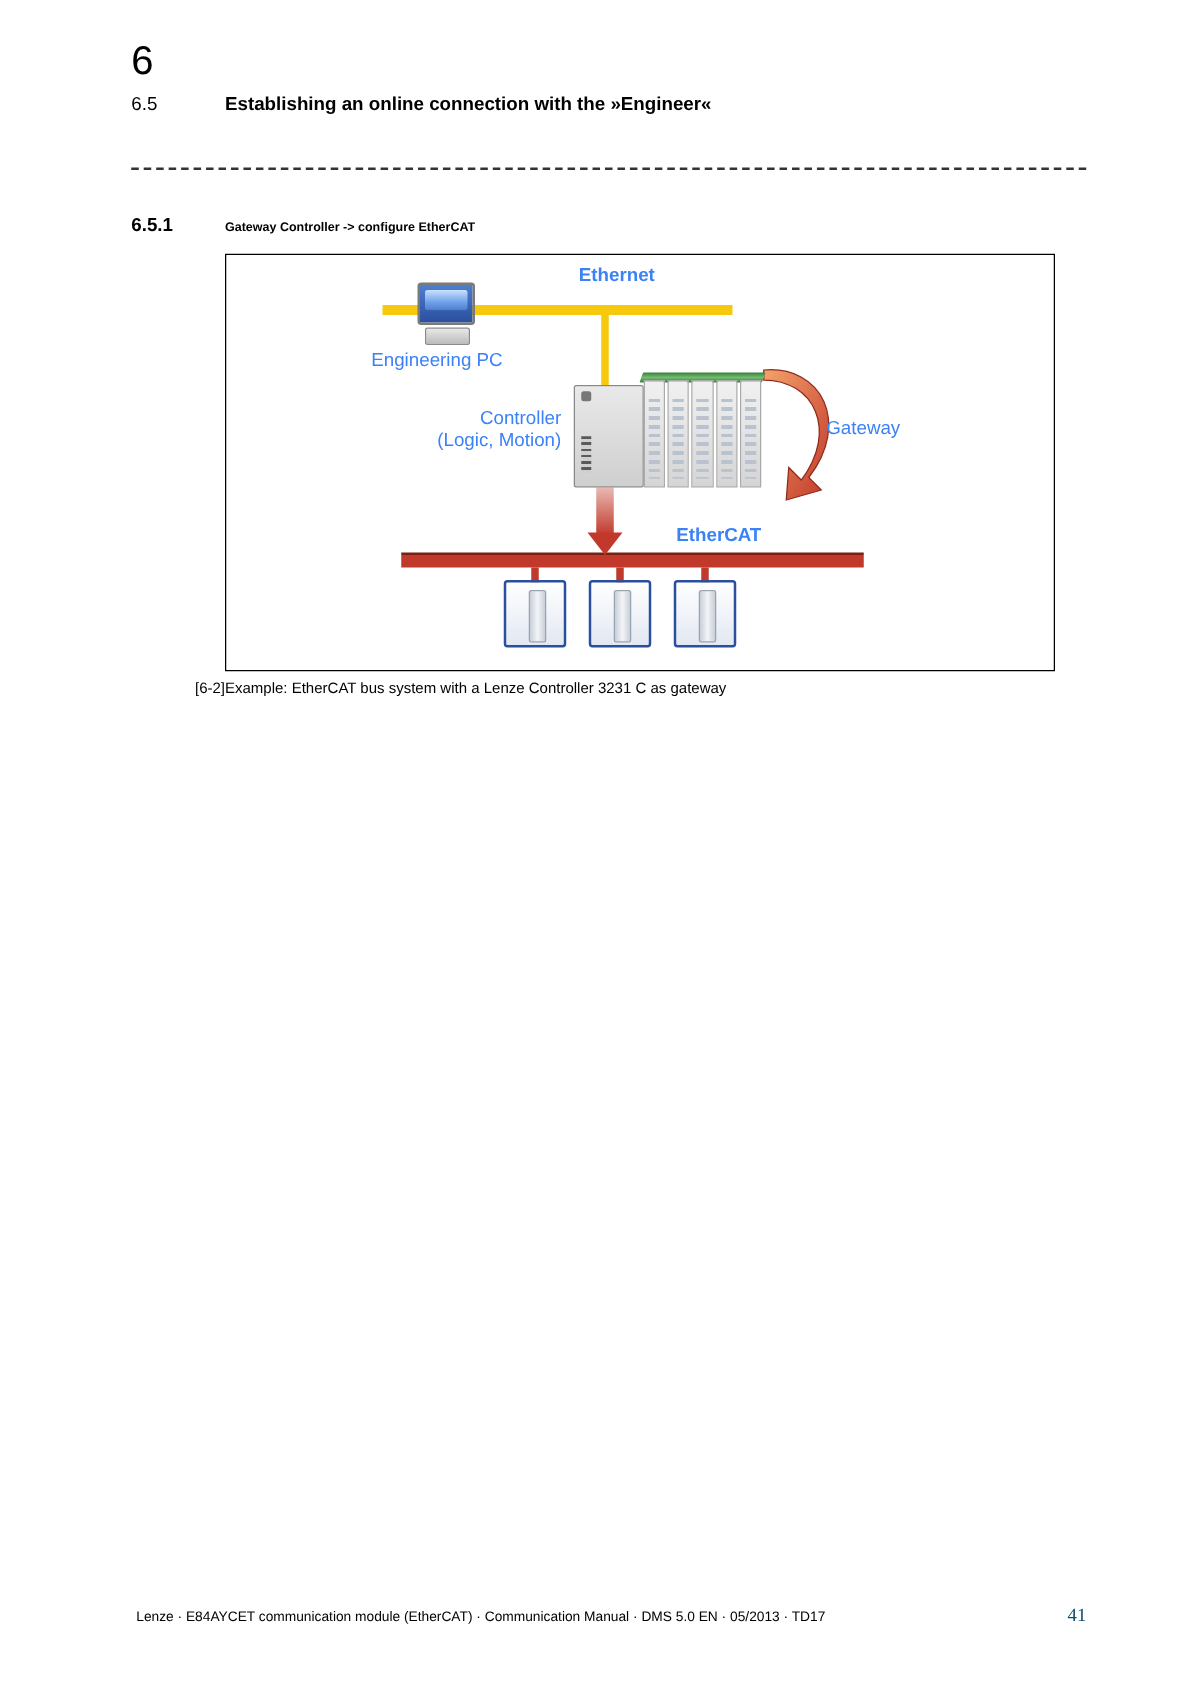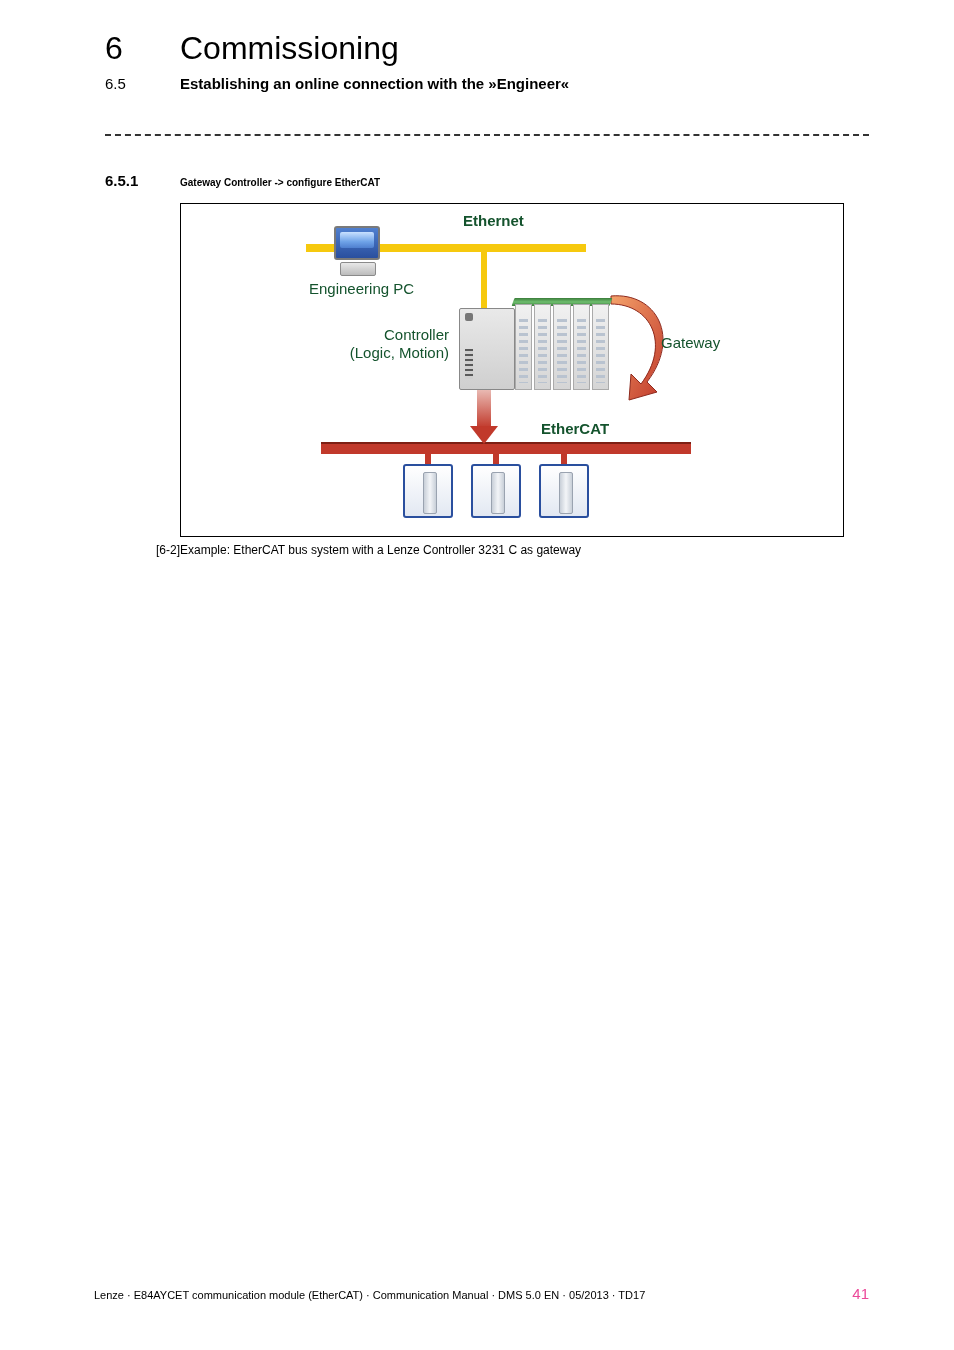--- a/index.html
+++ b/index.html
@@ -95,45 +95,46 @@
     width: 75px;
     flex-shrink: 0;
     text-align: right;
     box-sizing: border-box;
   }
   .caption-text {
   }
   .footer {
     position: absolute;
     bottom: 48px;
-    left: 94px;
+    left: 109px;
     right: 85px;
     display: flex;
     justify-content: space-between;
     align-items: baseline;
     font-size: 11px;
     margin-top: 47px;
   }
   .page-number {
-    color: #ec4899;
-    font-size: 15px;
+    color: #0c4a6e;
+    font-size: 15px;
+    font-family: Liberation Serif, serif;
   }
 
   
   .fig-svg {
     position: absolute;
     inset: 0;
     width: 100%;
     height: 100%;
   }
   .diagram-label {
     position: absolute;
     font-family: "Segoe UI", Arial, sans-serif;
     font-size: 15px;
-    color: #14532d;
+    color: #3b82f6;
     white-space: nowrap;
     text-align: center;
   }
   
   .pc-icon {
     position: absolute;
     left: 153px;
     top: 22px;
     width: 46px;
     height: 50px;
@@ -231,21 +232,20 @@
   .slave2 { left: 290px; }
   .slave3 { left: 358px; }
 </style>
 </head>
 <body>
 
 <div class="page">
 
   <div class="header-row">
     <div class="chap-num">6</div>
-    <div class="chap-title">Commissioning</div>
   </div>
 
   <div class="sub-row">
     <div class="sub-num">6.5</div>
     <div class="sub-title">Establishing an online connection with the »Engineer«</div>
   </div>
 
   <hr class="dashed-rule">
 
   <div class="sect-row">
@@ -305,21 +305,21 @@
         <div class="slot"></div>
         <div class="slot"></div>
       </div>
     </div>
 
     <div class="slave slave1"></div>
     <div class="slave slave2"></div>
     <div class="slave slave3"></div>
 
     <div class="diagram-label" style="left:282px; top:8px; font-weight:600;">Ethernet</div>
-    <div class="diagram-label" style="left:128px; top:76px;">Engineering PC</div>
+    <div class="diagram-label" style="left:116px; top:76px;">Engineering PC</div>
     <div class="diagram-label" style="left:172px; top:122px; text-align:right; width:96px;">Controller</div>
     <div class="diagram-label" style="left:166px; top:140px; text-align:right; width:102px;">(Logic, Motion)</div>
     <div class="diagram-label" style="left:480px; top:130px;text-align:center;">Gateway</div>
     <div class="diagram-label" style="left:360px; top:216px; font-weight:600;">EtherCAT</div>
   </div>
 
   <div class="caption-row">
     <div class="caption-num">[6-2]</div>
     <div class="caption-text">Example: EtherCAT bus system with a Lenze Controller 3231 C as gateway</div>
   </div>

